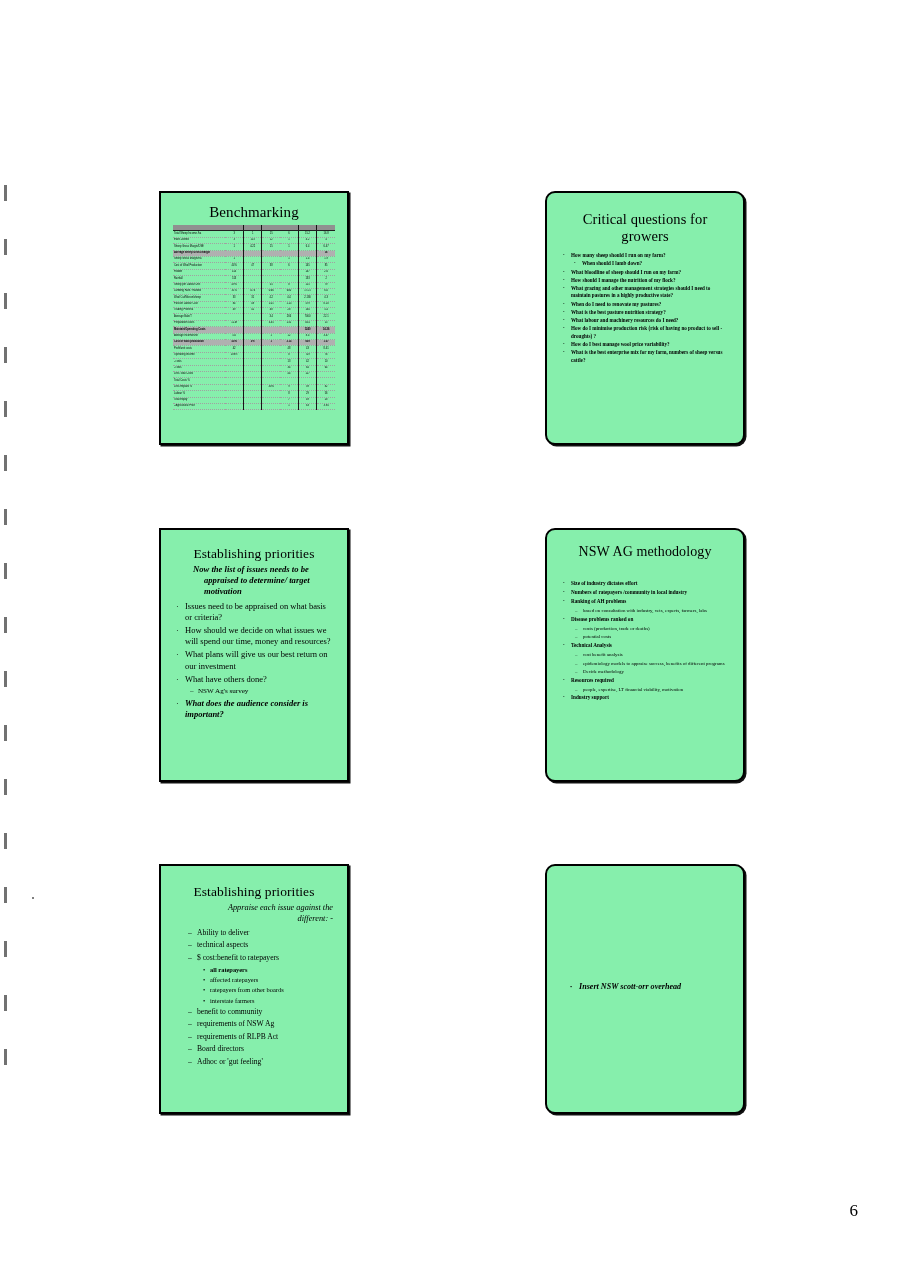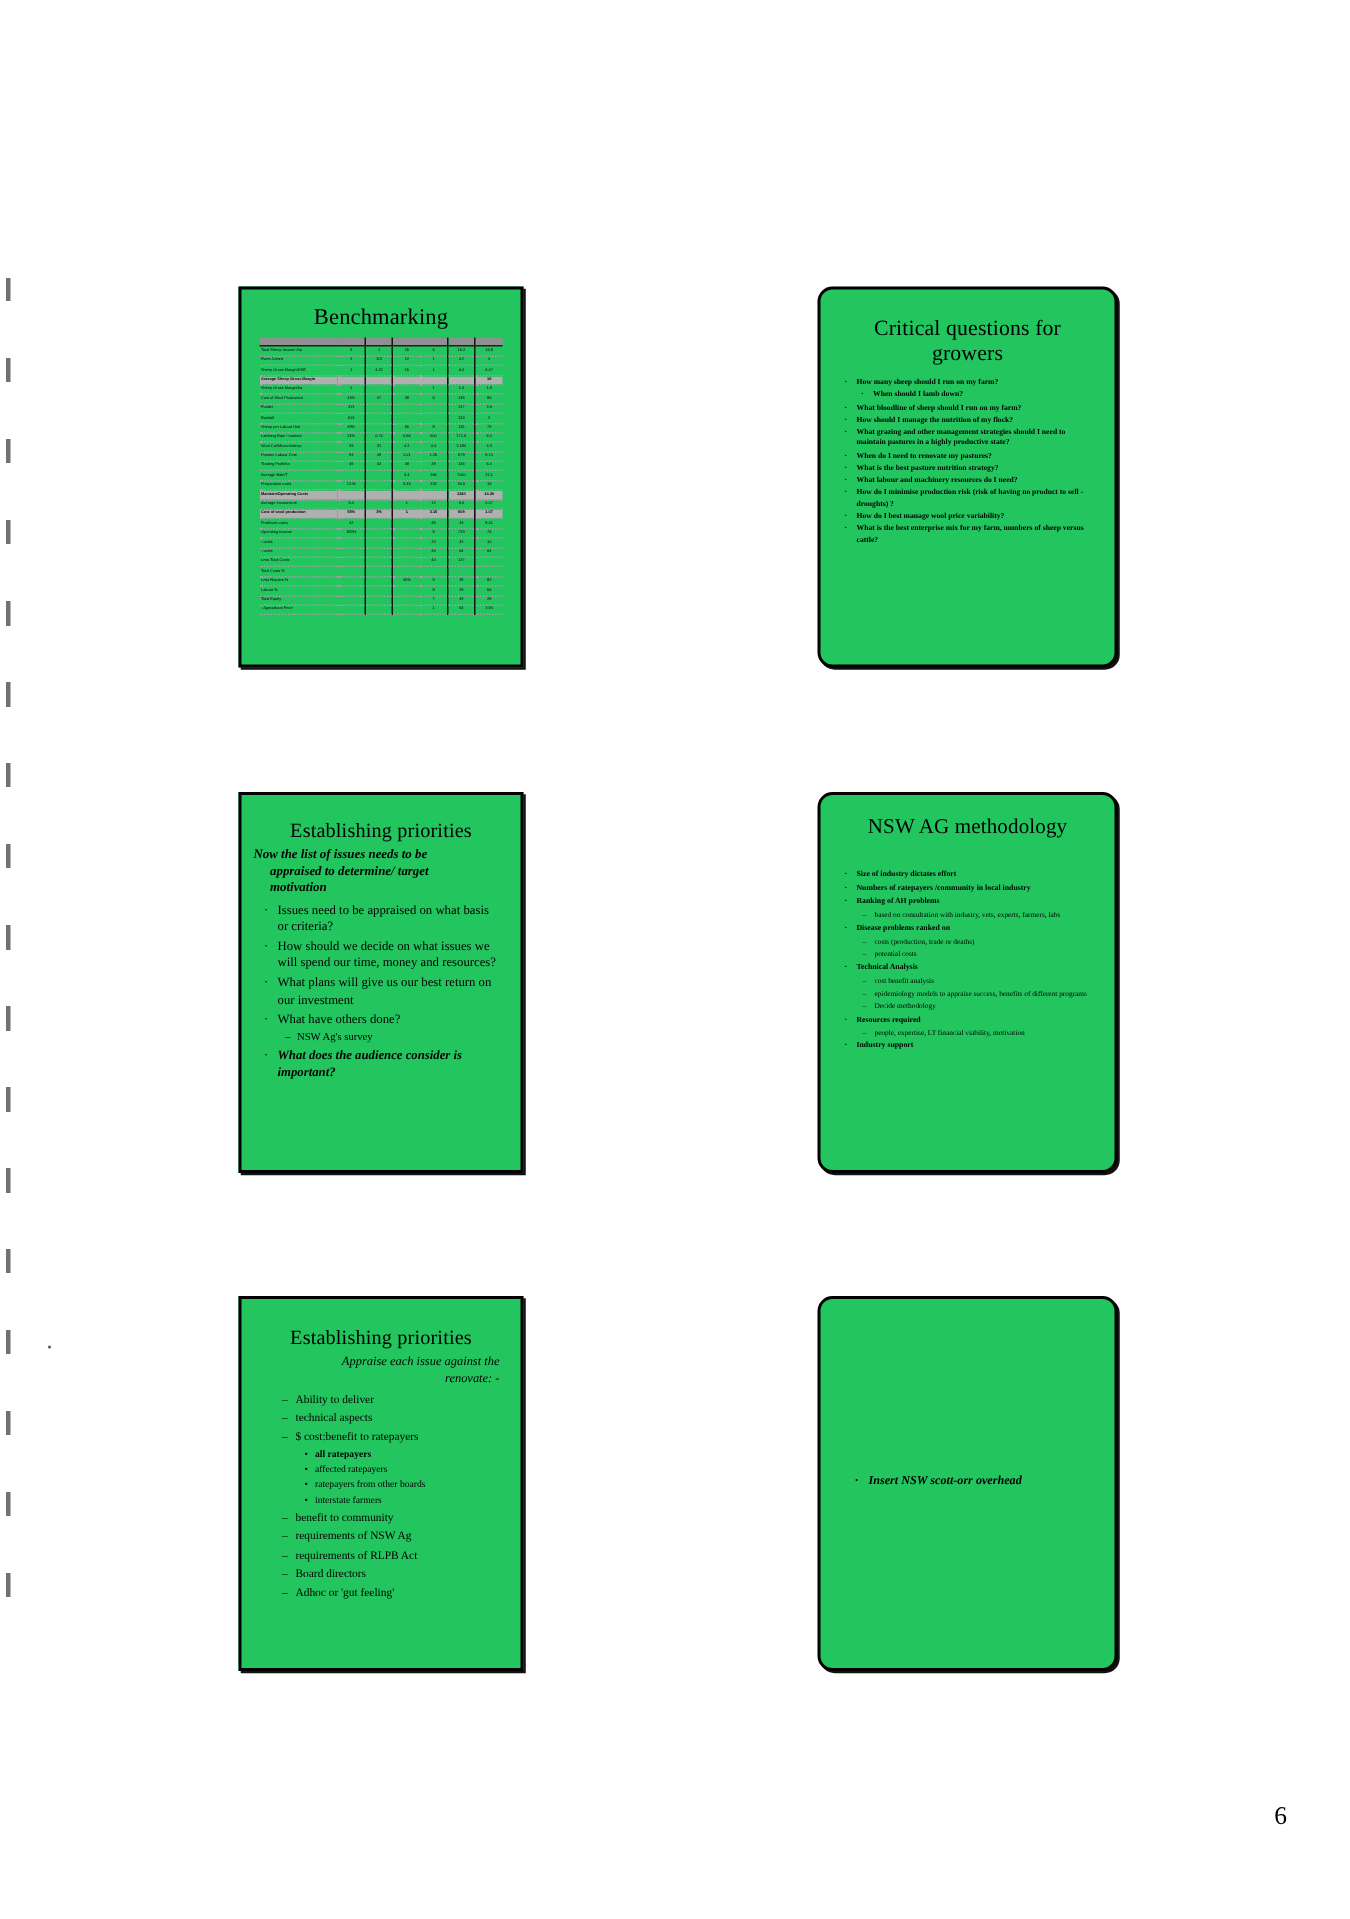--- a/index.html
+++ b/index.html
@@ -33,21 +33,21 @@
   .scan-speck {
     position: absolute;
     background: #555;
     border-radius: 50%;
   }
 
   
   .slide {
     position: absolute;
     box-sizing: border-box;
-    background: #22c55e;
+    background: #86efac;
     border: 2px solid #000;
     box-shadow: 1.5px 1.5px 0 #111;
     overflow: hidden;
   }
   .slide-inner {
     position: absolute;
     inset: 4px;
     overflow: hidden;
   }
 
@@ -149,21 +149,21 @@
   
   #slide-priorities1 .slide-title {
     font-size: 13.5px;
     margin: 12px 0 2px 0;
   }
   #slide-priorities1 .lead {
     font-style: italic;
     font-weight: bold;
     font-size: 8.6px;
     line-height: 1.3;
-    margin: 0 10px 3px 4px;
+    margin: 0 10px 3px 28px;
     text-align: left;
     text-indent: 0;
   }
   #slide-priorities1 .lead .ind { display: block; padding-left: 11px; }
   #slide-priorities1 .bullets { margin: 0 8px 0 10px; }
   #slide-priorities1 .lvl1 {
     font-size: 8.5px;
     line-height: 1.35;
     padding-left: 10px;
     margin-bottom: 1.5px;
@@ -680,21 +680,21 @@
         </li>
       </ul>
   </div>
 </div>
 
 <div class="slide col-l row-3" id="slide-priorities2">
   <div class="slide-inner">
     <div class="slide-title">Establishing priorities</div>
     <div class="lead">
       <span>Appraise each issue against the</span>
-      <span class="ind">renovate: -</span>
+      <span class="ind">different: -</span>
     </div>
     <ul class="bullets">
         <li class="b-item lvl2">
           <span class="bullet-mark">–</span>
           <span class="b-text">Ability to deliver</span>
         </li>
         <li class="b-item lvl2">
           <span class="bullet-mark">–</span>
           <span class="b-text">technical aspects</span>
         </li>

